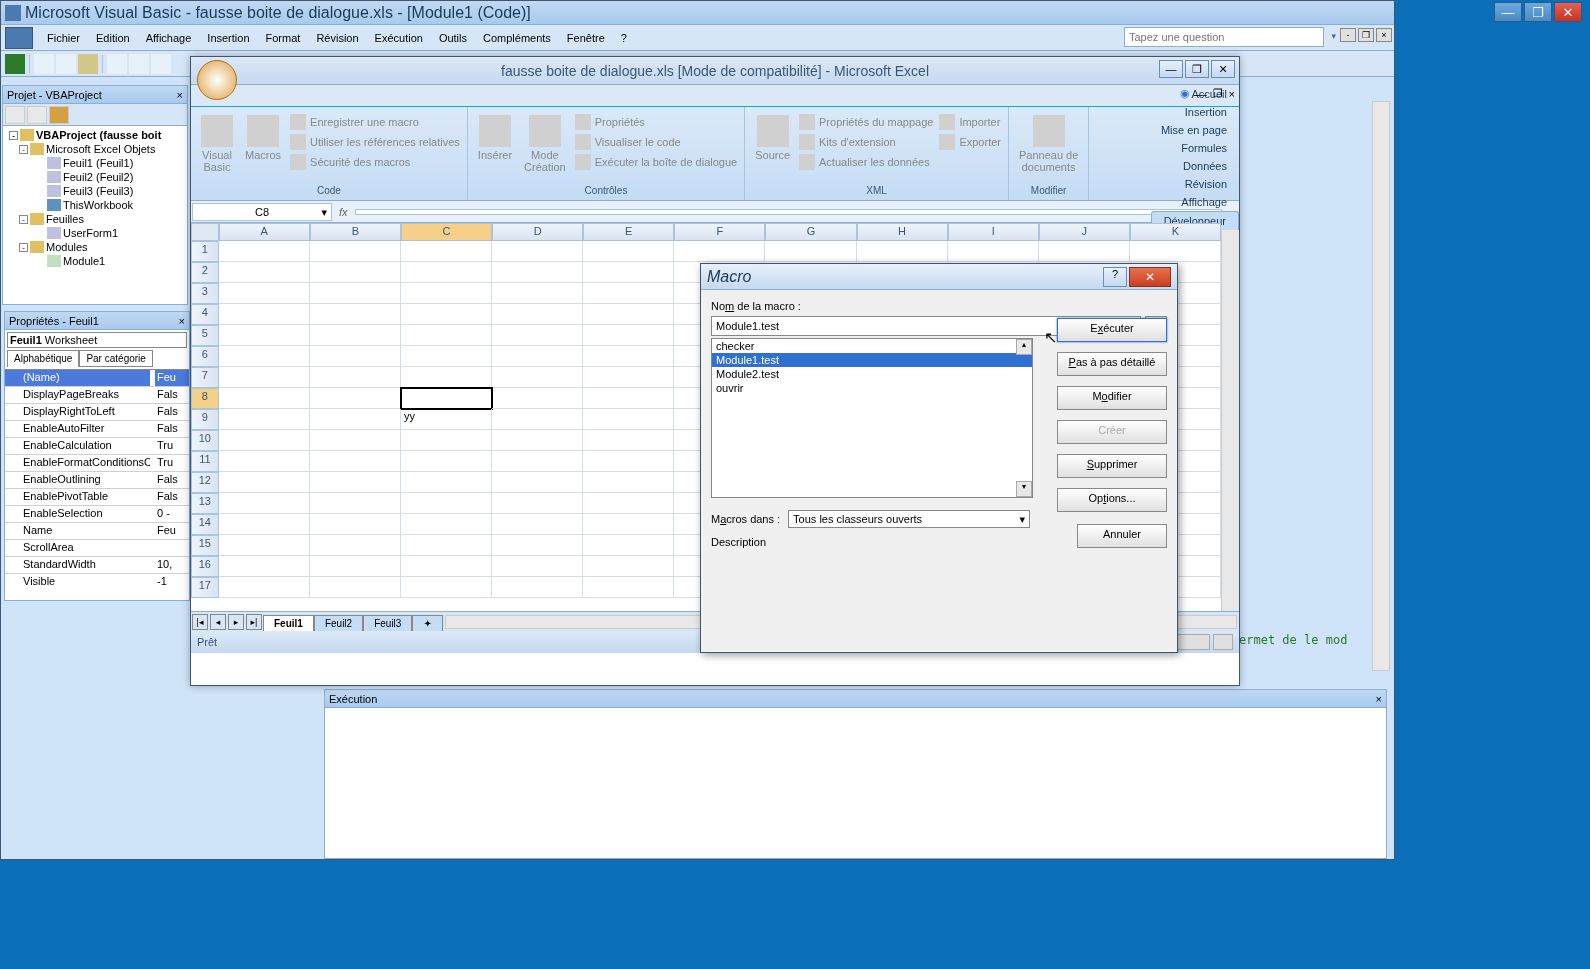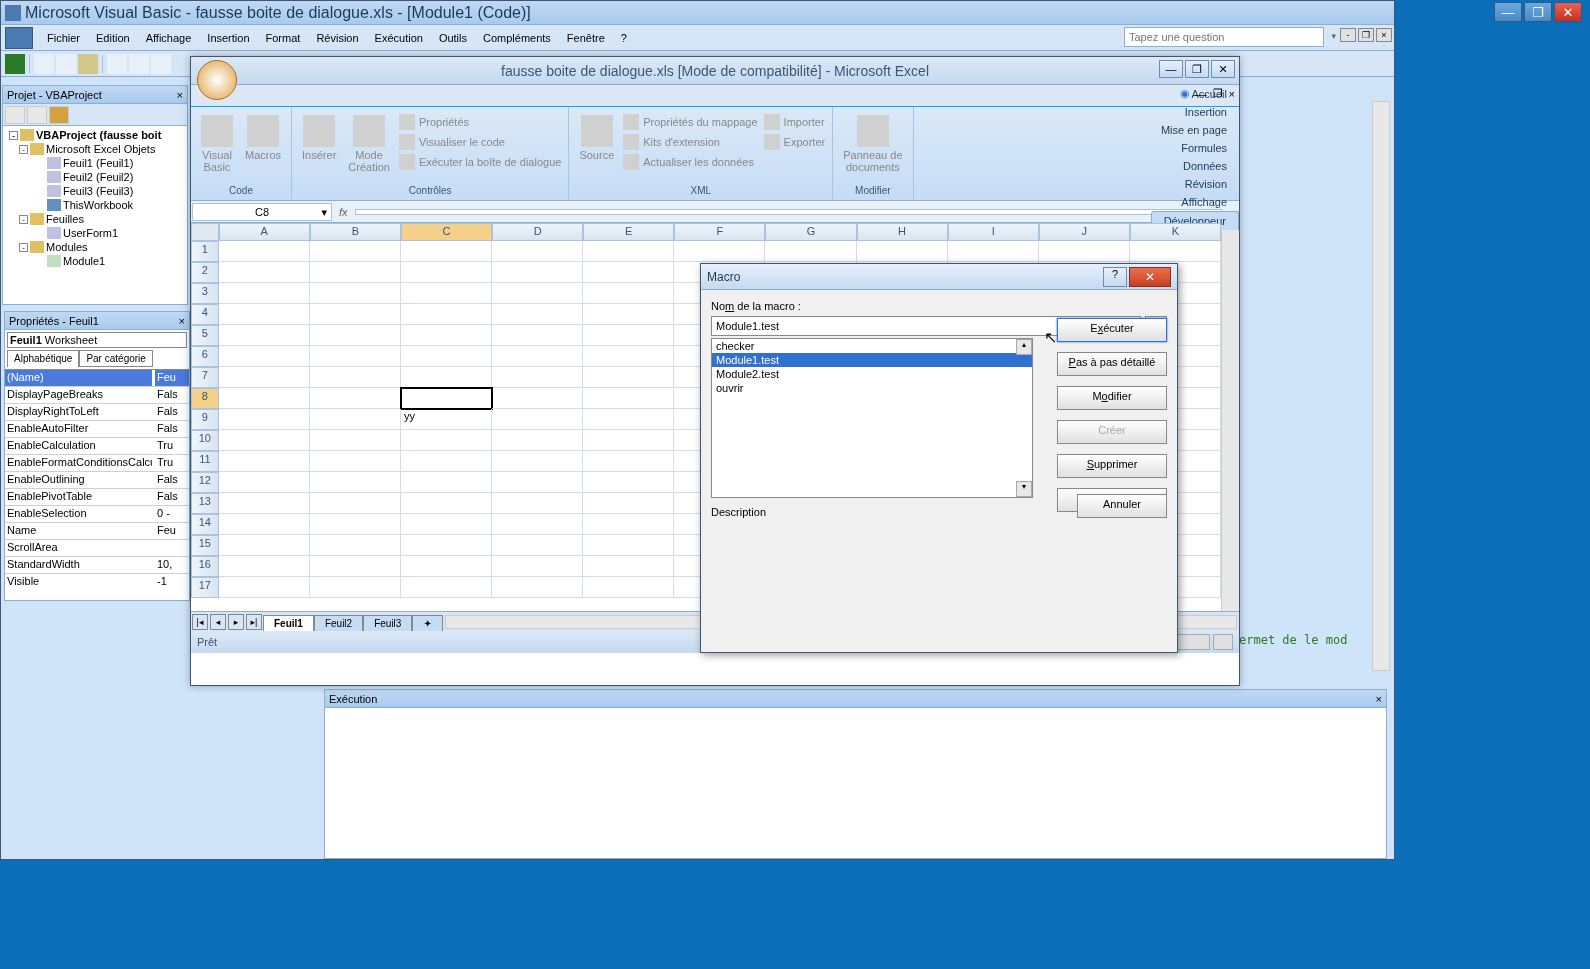--- a/index.html
+++ b/index.html
@@ -44,21 +44,21 @@
     .indent3 { padding-left: 42px; }
     
     
     .props-panel { position: absolute; left: 3px; top: 310px; width: 186px; height: 290px; background: #fff; border: 1px solid #8aafd3; }
     .props-combo { margin: 2px; border: 1px solid #888; padding: 1px 2px; }
     .props-tabs { display: flex; margin: 0 2px 2px; }
     .props-tab { border: 1px solid #888; padding: 2px 6px; background: #fff; font-size: 10px; cursor: pointer; }
     .props-tab:first-child { background: #fff; border-bottom: none; }
     .props-grid { border-top: 1px solid #888; height: 218px; overflow: hidden; }
     .prop-row { display: flex; border-bottom: 1px solid #d0d0d0; height: 17px; }
-    .prop-name { width: 150px; padding: 1px 2px; border-right: 3px solid #ffffff; overflow: hidden; white-space: nowrap; }
+    .prop-name { width: 150px; padding: 1px 18px; border-right: 5px solid #ffffff; overflow: hidden; white-space: nowrap; }
     .prop-val { flex: 1; padding: 1px 2px; overflow: hidden; white-space: nowrap; }
     .prop-row.selected { background: #4a7adc; color: #fff; }
     
     
     .excel-window { position: absolute; left: 190px; top: 56px; width: 1050px; height: 630px; background: #fff; border: 1px solid #3a5776; box-shadow: 0 0 8px rgba(0,0,0,0.3); }
     .excel-titlebar { height: 28px; background: linear-gradient(#dce8f6, #c5d9f0); display: flex; align-items: center; justify-content: center; position: relative; border-bottom: 1px solid #8aafd3; }
     .excel-title { color: #3a5776; font-size: 14px; }
     .excel-titlebar .win-controls { position: absolute; right: 4px; top: 3px; }
     .office-btn { position: absolute; left: 6px; top: 3px; width: 40px; height: 40px; border-radius: 50%; background: radial-gradient(#fff, #e0a040); border: 1px solid #aa7020; z-index: 2; }
     .qat { position: absolute; left: 52px; top: 6px; display: flex; gap: 3px; }
@@ -108,21 +108,21 @@
     .hscroll { flex: 1; background: #e8e8e8; height: 14px; margin: 2px; border: 1px solid #ccc; }
     
     .status-bar { height: 22px; background: linear-gradient(#dce8f6, #c5d9f0); display: flex; align-items: center; padding: 0 6px; }
     .status-text { flex: 1; color: #3a5776; }
     .status-icons { display: flex; gap: 3px; }
     .sico { width: 20px; height: 16px; background: #e0e0e0; border: 1px solid #aaa; }
     
     
     .macro-dialog { position: absolute; left: 700px; top: 263px; width: 478px; height: 390px; background: #f0f0f0; border: 1px solid #3a5776; box-shadow: 2px 2px 8px rgba(0,0,0,0.4); }
     .macro-titlebar { height: 26px; background: linear-gradient(#e8f0fa, #c5d9f0); display: flex; align-items: center; padding: 0 6px; border-bottom: 1px solid #8aafd3; }
-    .macro-titlebar .mtitle { flex: 1; color: #1a3a5a; font-size: 12px; }
+    .macro-titlebar .mtitle { flex: 1; color: #1a3a5a; font-size: 16px; font-style: italic; }
     .macro-titlebar .help-btn { width: 24px; height: 20px; background: linear-gradient(#e8f0fa, #c5d9f0); border: 1px solid #6a8fb6; text-align: center; margin-right: 2px; }
     .macro-titlebar .close-btn { width: 42px; height: 20px; background: linear-gradient(#e87050, #c84020); border: 1px solid #883020; color: #fff; text-align: center; font-size: 12px; line-height: 18px; }
     .macro-body { padding: 10px; position: relative; }
     .macro-label { display: block; margin-bottom: 4px; }
     .macro-label u { text-decoration: underline; }
     .macro-name-row { display: flex; gap: 4px; margin-bottom: 2px; }
     .macro-name-input { flex: 1; border: 1px solid #888; padding: 2px 4px; background: #fff; }
     .macro-ref-btn { width: 22px; height: 20px; border: 1px solid #888; background: #e8e8e8; }
     .macro-list { width: 322px; height: 160px; border: 1px solid #888; background: #fff; overflow: auto; position: relative; }
     .macro-item { padding: 1px 4px; }
@@ -368,20 +368,34 @@
       <div class="rgroup-content">
         <div class="rbig-btn">
             <div class="rbig-ico"></div>
             <span style="white-space:pre">Visual
 Basic</span>
           </div>
         <div class="rbig-btn">
             <div class="rbig-ico"></div>
             <span>Macros</span>
           </div>
+        <div class="rsmall-list">
+          <div class="rsmall-item">
+              <div class="rsmall-ico"></div>
+              <span>Enregistrer une macro</span>
+            </div>
+          <div class="rsmall-item">
+              <div class="rsmall-ico"></div>
+              <span>Utiliser les références relatives</span>
+            </div>
+          <div class="rsmall-item">
+              <div class="rsmall-ico"></div>
+              <span>Sécurité des macros</span>
+            </div>
+        </div>
       </div>
       <div class="rgroup-label">Code</div>
     </div>
     <div class="rgroup">
       <div class="rgroup-content">
         <div class="rbig-btn">
             <div class="rbig-ico"></div>
             <span>Insérer</span>
           </div>
         <div class="rbig-btn">
@@ -761,18 +775,22 @@
       <div class="macro-scroll-btn" style="bottom:0">▾</div>
     </div>
     <div class="macro-buttons">
       <div class="macro-btn default">E<u>x</u>écuter</div>
       <div class="macro-btn"><u>P</u>as à pas détaillé</div>
       <div class="macro-btn">M<u>o</u>difier</div>
       <div class="macro-btn disabled">Créer</div>
       <div class="macro-btn"><u>S</u>upprimer</div>
       <div class="macro-btn">Op<u>t</u>ions...</div>
     </div>
+    <div class="macro-dans">
+      <span>M<u>a</u>cros dans :</span>
+      <div class="macro-combo">Tous les classeurs ouverts</div>
+    </div>
     <div style="margin-top:8px">Description</div>
     <div class="macro-btn macro-cancel">Annuler</div>
   </div>
 </div>
 
 <div class="cursor-arrow">↖</div>
 
 </body></html>

